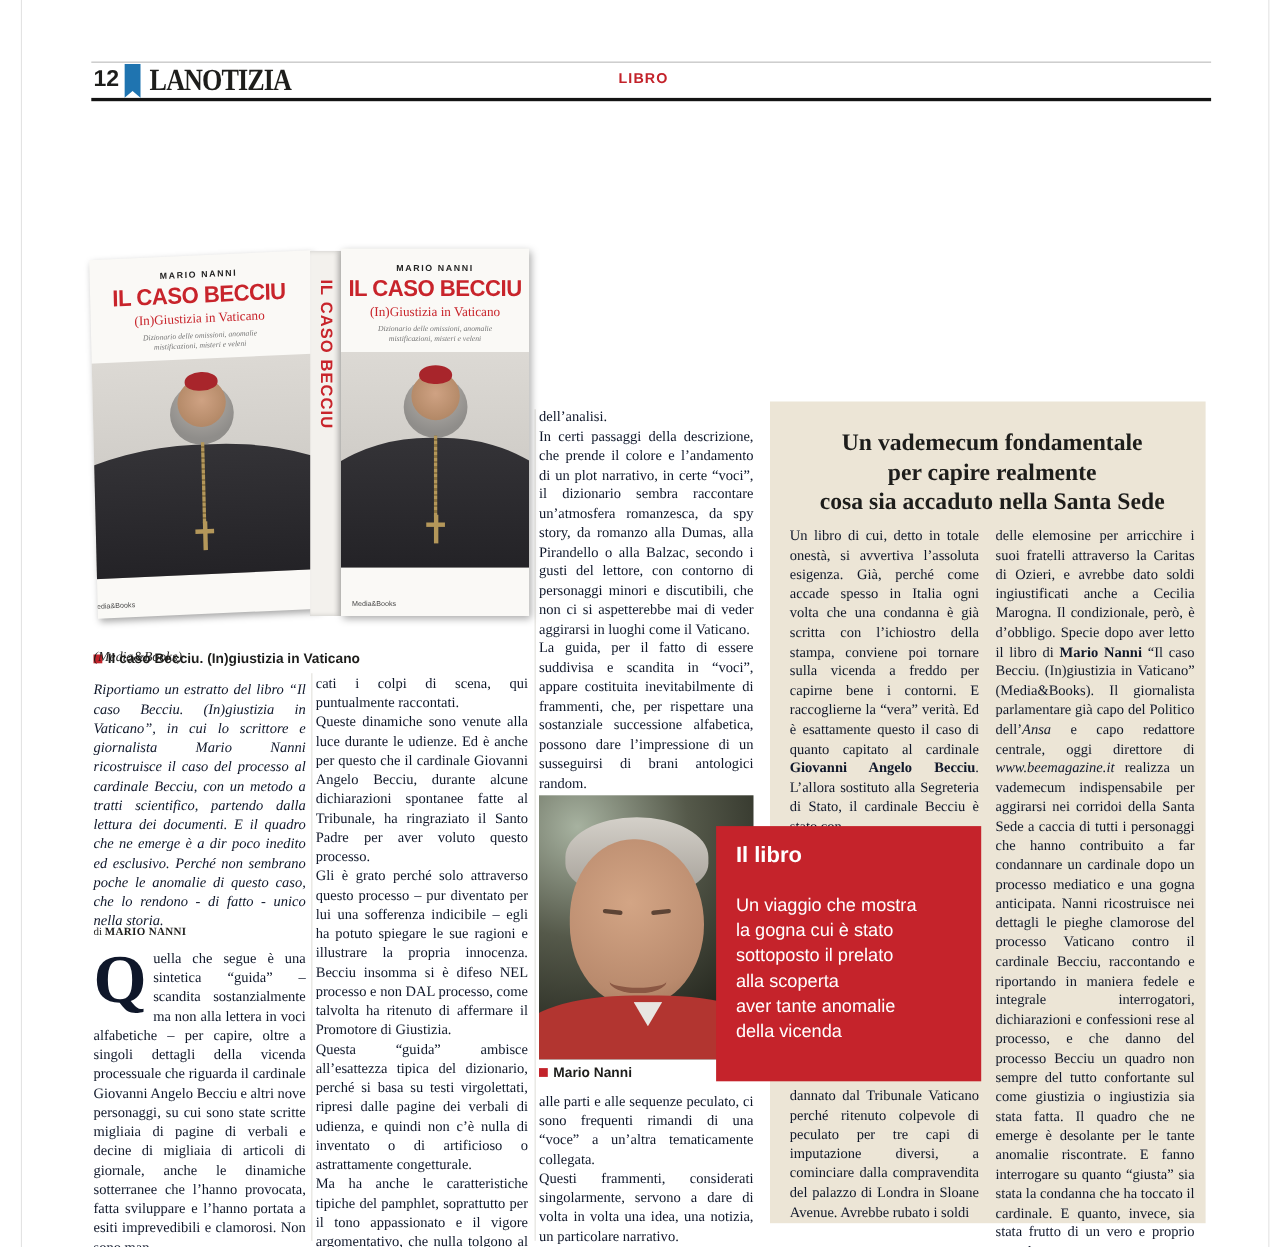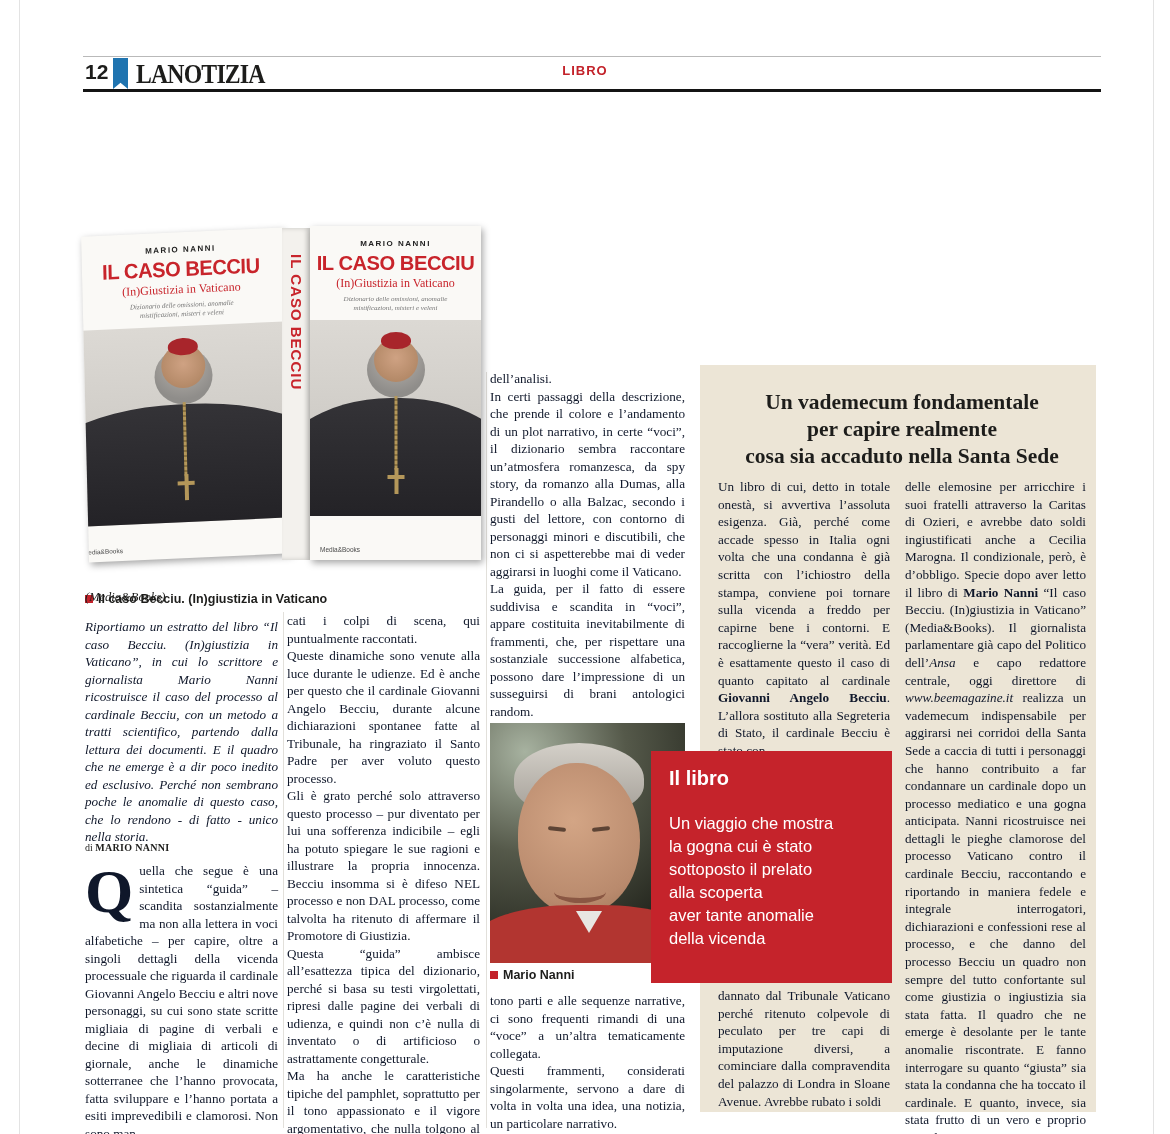--- a/index.html
+++ b/index.html
@@ -202,21 +202,21 @@
     <div class="p-eye" style="left:102px;top:104px;transform:rotate(-6deg);"></div>
     <div class="p-smile"></div>
     <div class="p-shirt"></div>
     <div class="p-collar"></div>
   </div>
   <div class="cap" style="left:490px;top:968px;">
     <span class="sq"></span><span>Mario Nanni</span>
   </div>
 
   <div class="col" style="left:490px;top:992px;width:195px;">
-    <p>tono parti e alle sequenze narrative, ci sono frequenti rimandi di una “voce” a un’altra tematicamente collegata.</p>
+    <p>alle parti e alle sequenze peculato, ci sono frequenti rimandi di una “voce” a un’altra tematicamente collegata.</p>
     <p>Questi frammenti, considerati singolarmente, servono a dare di volta in volta una idea, una notizia, un particolare narrativo.</p>
   </div>
 
   <div class="panel">
     <div class="panel-head">
       <div>Un vademecum fondamentale</div>
       <div>per capire realmente</div>
       <div>cosa sia accaduto nella Santa Sede</div>
     </div>
     <div class="col" style="left:18px;top:113px;width:172px;">

